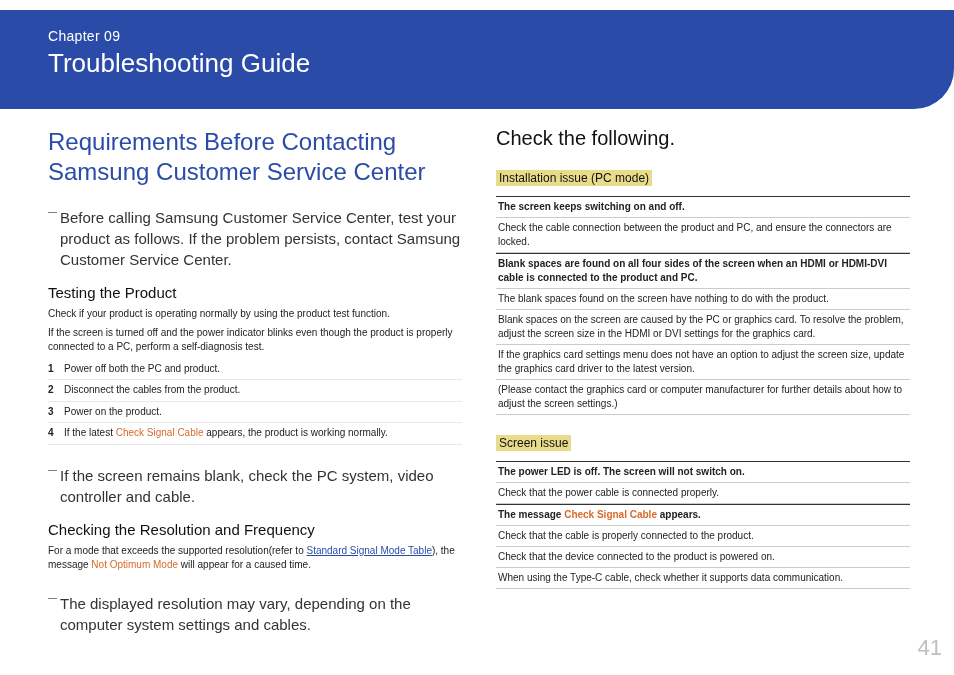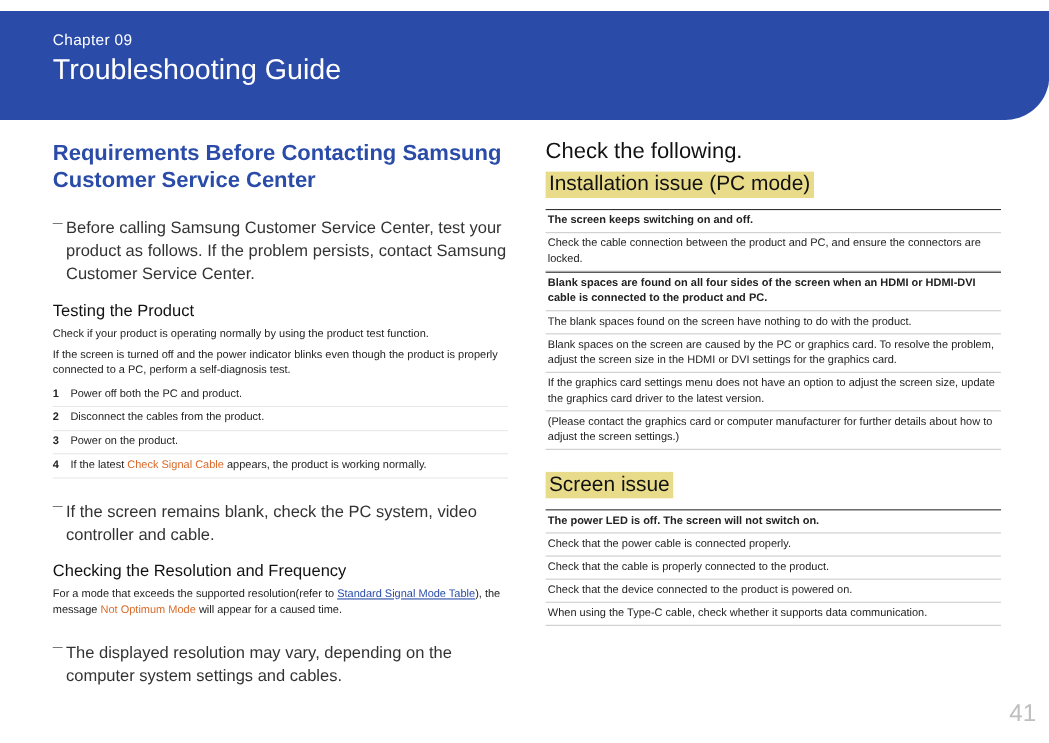--- a/index.html
+++ b/index.html
@@ -30,40 +30,41 @@
     margin-top: 4px;
   }
   .columns {
     display: flex;
     padding: 0 44px 0 48px;
     gap: 34px;
   }
   .col { flex: 1; min-width: 0; }
   h2.blue {
     color: #2a4ca8;
-    font-size: 20px;
-    font-weight: 700;
+    font-size: 24px;
+    font-weight: 400;
     line-height: 1.25;
     margin-bottom: 10px;
   }
   h2.black {
     color: #111;
     font-size: 20px;
     font-weight: 400;
+    margin-bottom: 14px;
   }
   h3.section {
     font-size: 15px;
     font-weight: 400;
     color: #111;
     margin: 14px 0 6px 0;
   }
   h4.hl {
     display: inline-block;
     background: #e8dc8a;
-    font-size: 19px;
+    font-size: 12px;
     font-weight: 400;
     color: #111;
     padding: 1px 3px;
     margin: 6px 0 6px 0;
   }
   p, li, .cell {
     font-size: 10px;
     line-height: 1.45;
     color: #222;
   }
@@ -164,20 +165,23 @@
       <div class="trow">Blank spaces on the screen are caused by the PC or graphics card. To resolve the problem, adjust the screen size in the HDMI or DVI settings for the graphics card.</div>
       <div class="trow">If the graphics card settings menu does not have an option to adjust the screen size, update the graphics card driver to the latest version.</div>
       <div class="trow">(Please contact the graphics card or computer manufacturer for further details about how to adjust the screen settings.)</div>
     </div>
 
     <div style="height:14px"></div>
     <h4 class="hl">Screen issue</h4>
     <div class="tbl">
       <div class="trow head">The power LED is off. The screen will not switch on.</div>
       <div class="trow">Check that the power cable is connected properly.</div>
+      <div class="trow head">
+        <span>The message </span><span class="orange">Check Signal Cable</span><span> appears.</span>
+      </div>
       <div class="trow">Check that the cable is properly connected to the product.</div>
       <div class="trow">Check that the device connected to the product is powered on.</div>
       <div class="trow">When using the Type-C cable, check whether it supports data communication.</div>
     </div>
   </div>
 
 </div>
 
 <div class="pagenum">41</div>
 

